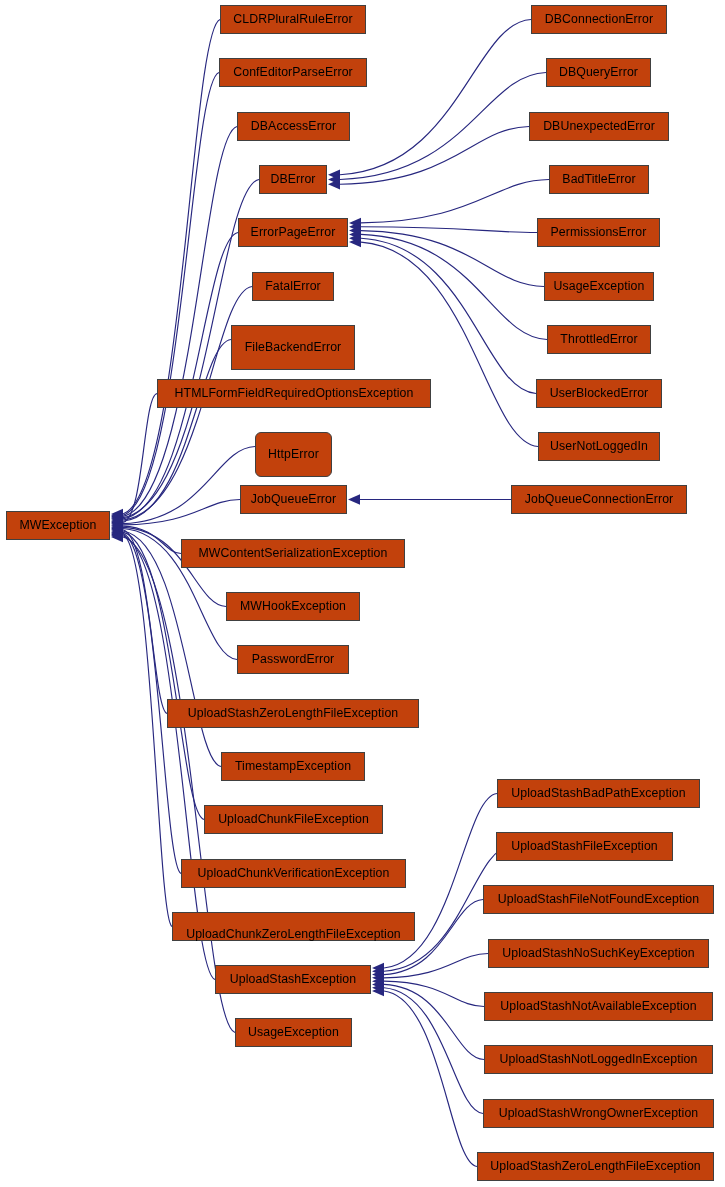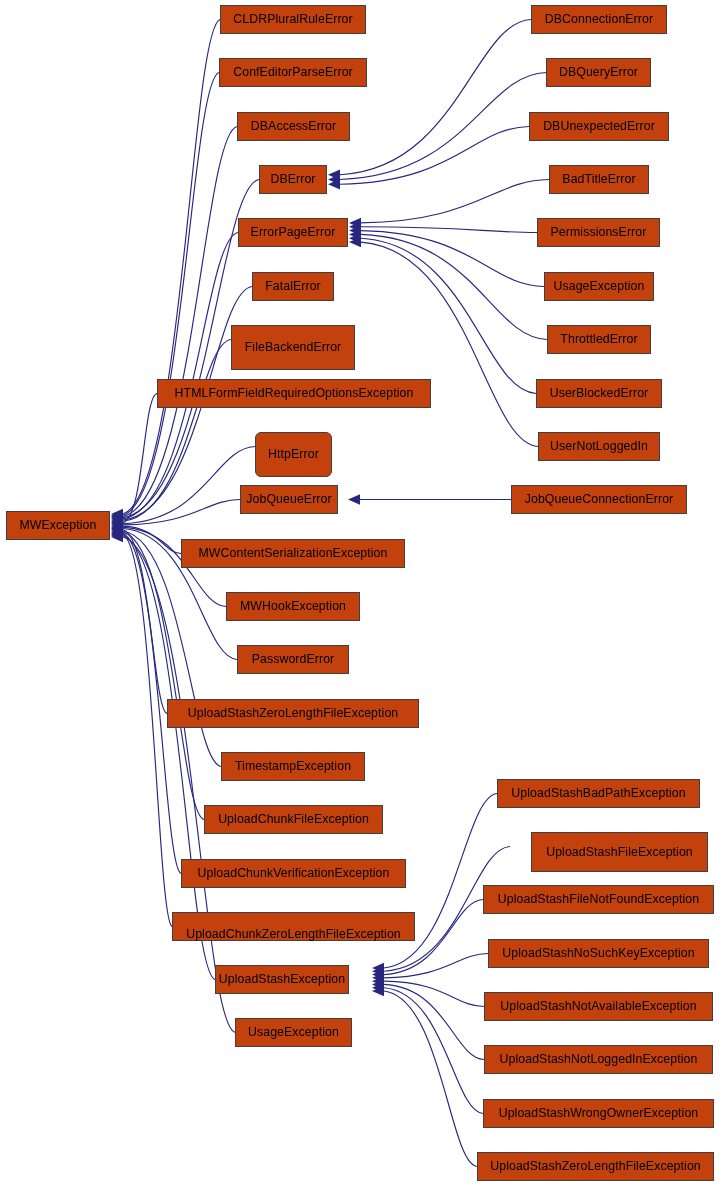--- a/index.html
+++ b/index.html
@@ -149,21 +149,21 @@
       </div>
       <div class="node" style="left: 231px; top: 325px; width: 124px; height: 45px;">
         <span class="node-label">FileBackendError</span>
       </div>
       <div class="node" style="left: 157px; top: 379px; width: 274px; height: 29px;">
         <span class="node-label">HTMLFormFieldRequiredOptionsException</span>
       </div>
       <div class="node" style="left: 255px; top: 432px; width: 77px; height: 45px; border-radius: 6px;">
         <span class="node-label">HttpError</span>
       </div>
-      <div class="node" style="left: 240px; top: 485px; width: 98px; height: 29px;">
+      <div class="node" style="left: 240px; top: 485px; width: 107px; height: 29px;">
         <span class="node-label">JobQueueError</span>
       </div>
       <div class="node" style="left: 181px; top: 539px; width: 224px; height: 29px;">
         <span class="node-label">MWContentSerializationException</span>
       </div>
       <div class="node" style="left: 226px; top: 592px; width: 134px; height: 29px;">
         <span class="node-label">MWHookException</span>
       </div>
       <div class="node" style="left: 237px; top: 645px; width: 112px; height: 29px;">
         <span class="node-label">PasswordError</span>
@@ -176,21 +176,21 @@
       </div>
       <div class="node" style="left: 204px; top: 805px; width: 179px; height: 29px;">
         <span class="node-label">UploadChunkFileException</span>
       </div>
       <div class="node" style="left: 181px; top: 859px; width: 225px; height: 29px;">
         <span class="node-label">UploadChunkVerificationException</span>
       </div>
       <div class="node" style="left: 172px; top: 912px; width: 243px; height: 29px; align-items: flex-end;">
         <span class="node-label">UploadChunkZeroLengthFileException</span>
       </div>
-      <div class="node" style="left: 215px; top: 965px; width: 134px; height: 29px;">
+      <div class="node" style="left: 215px; top: 965px; width: 156px; height: 29px;">
         <span class="node-label">UploadStashException</span>
       </div>
       <div class="node" style="left: 235px; top: 1018px; width: 117px; height: 29px;">
         <span class="node-label">UsageException</span>
       </div>
       <div class="node" style="left: 531px; top: 5px; width: 136px; height: 29px;">
         <span class="node-label">DBConnectionError</span>
       </div>
       <div class="node" style="left: 546px; top: 58px; width: 105px; height: 29px;">
         <span class="node-label">DBQueryError</span>
@@ -215,21 +215,21 @@
       </div>
       <div class="node" style="left: 538px; top: 432px; width: 122px; height: 29px;">
         <span class="node-label">UserNotLoggedIn</span>
       </div>
       <div class="node" style="left: 511px; top: 485px; width: 176px; height: 29px;">
         <span class="node-label">JobQueueConnectionError</span>
       </div>
       <div class="node" style="left: 497px; top: 779px; width: 203px; height: 29px;">
         <span class="node-label">UploadStashBadPathException</span>
       </div>
-      <div class="node" style="left: 531px; top: 832px; width: 177px; height: 40px;">
+      <div class="node" style="left: 496px; top: 832px; width: 177px; height: 29px;">
         <span class="node-label">UploadStashFileException</span>
       </div>
       <div class="node" style="left: 483px; top: 885px; width: 231px; height: 29px;">
         <span class="node-label">UploadStashFileNotFoundException</span>
       </div>
       <div class="node" style="left: 488px; top: 939px; width: 221px; height: 29px;">
         <span class="node-label">UploadStashNoSuchKeyException</span>
       </div>
       <div class="node" style="left: 484px; top: 992px; width: 229px; height: 29px;">
         <span class="node-label">UploadStashNotAvailableException</span>

